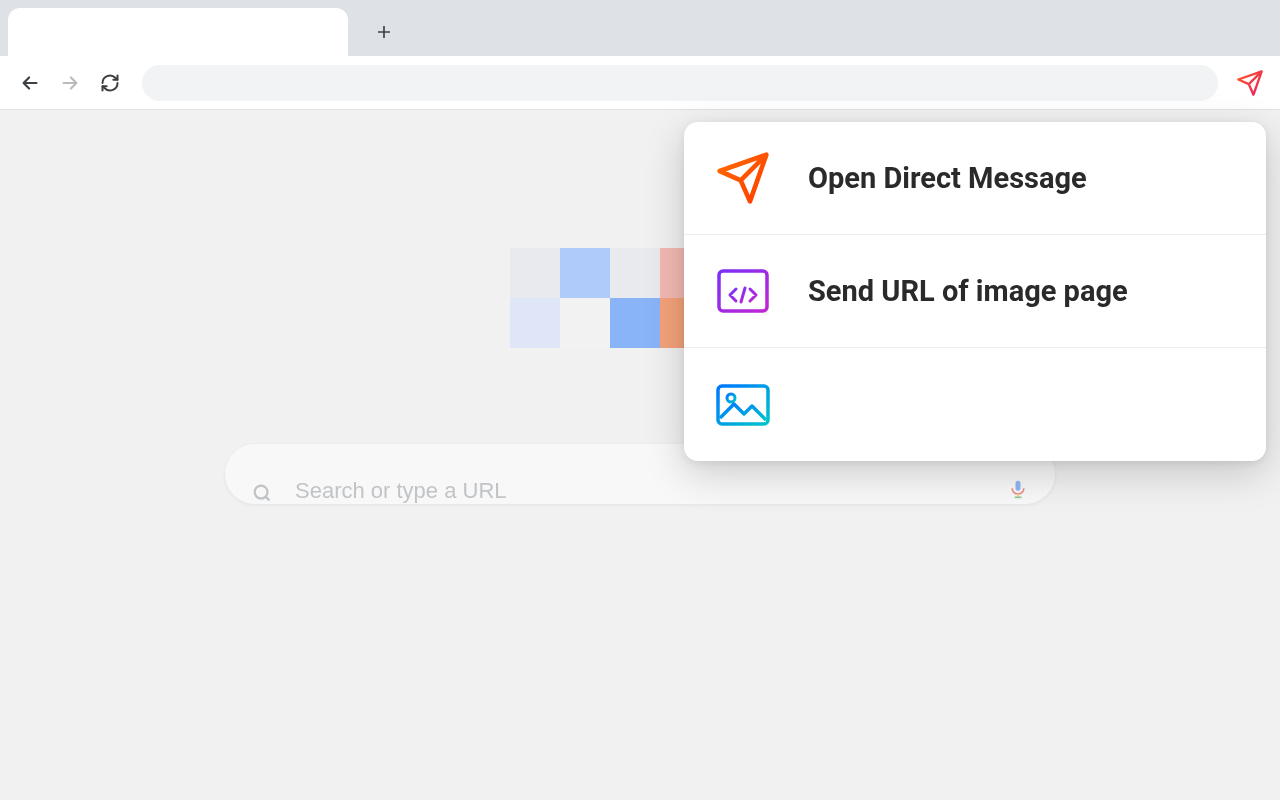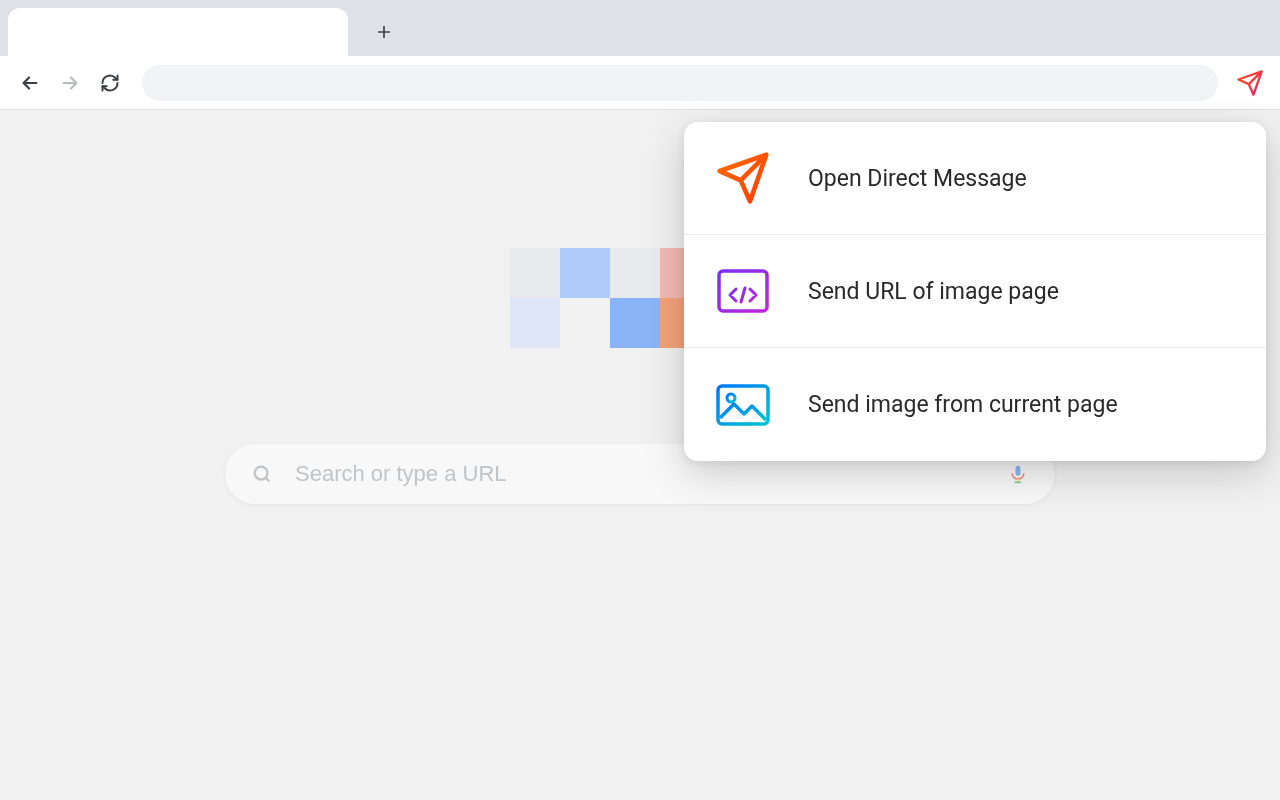--- a/index.html
+++ b/index.html
@@ -103,21 +103,21 @@
     position: absolute;
     top: 334px;
     left: 50%;
     transform: translateX(-50%);
     width: 830px;
     height: 60px;
     background: #fff;
     border-radius: 30px;
     box-shadow: 0 1px 4px rgba(0,0,0,0.12);
     display: flex;
-    align-items: center;
+    align-items: flex-end;
     padding: 0 26px;
     gap: 22px;
     opacity: 0.55;
   }
   .search-bar input {
     flex: 1;
     border: none;
     outline: none;
     font-size: 22px;
     background: transparent;
@@ -150,23 +150,23 @@
   .popup-item:last-child { border-bottom: none; }
   .popup-item .icon-box {
     width: 58px;
     height: 58px;
     display: flex;
     align-items: center;
     justify-content: center;
     flex-shrink: 0;
   }
   .popup-item .label {
-    font-size: 23px;
+    font-size: 29px;
     color: #2a2a2a;
-    font-weight: 400;
+    font-weight: 700;
   }
 </style>
 </head>
 <body>
 
 <div class="tab-strip">
   <div class="tab"></div>
   <div class="new-tab">
     <svg width="18" height="18" viewBox="0 0 24 24" fill="none" stroke="#3c4043" stroke-width="2.2">
         <path d="M12 4v16M4 12h16"></path>
@@ -301,15 +301,14 @@
             <linearGradient id="g3" x1="0" y1="0" x2="1" y2="1">
               <stop offset="0%" stop-color="#0077ff"></stop>
               <stop offset="100%" stop-color="#00c4cc"></stop>
             </linearGradient>
           </defs>
         <rect x="2" y="2" width="50" height="38" rx="4" stroke="url(#g3)" stroke-width="3.5"></rect>
         <circle cx="15" cy="14" r="4" stroke="url(#g3)" stroke-width="3"></circle>
         <path d="M4 34l14-14 10 10 8-8 14 14" stroke="url(#g3)" stroke-width="3.5" stroke-linejoin="round" fill="none"></path>
       </svg>
     </div>
-    <span class="label">Send image from current page</span>
   </div>
 </div>
 
 </body></html>

